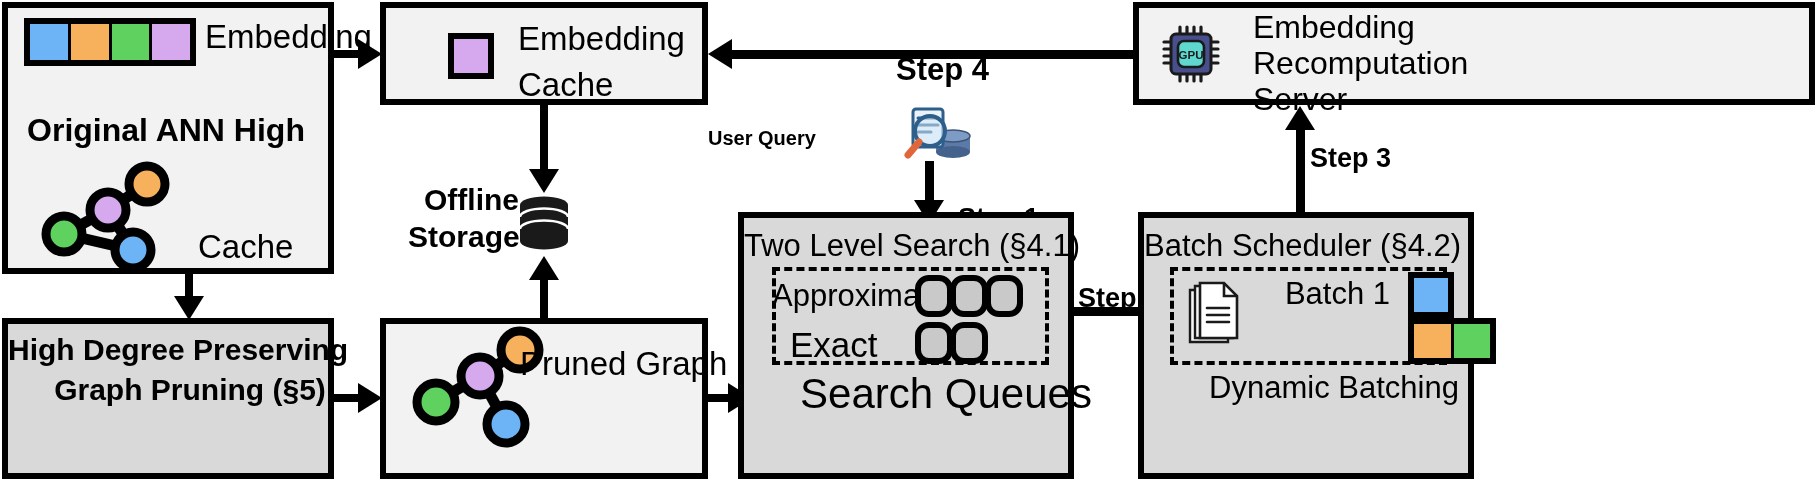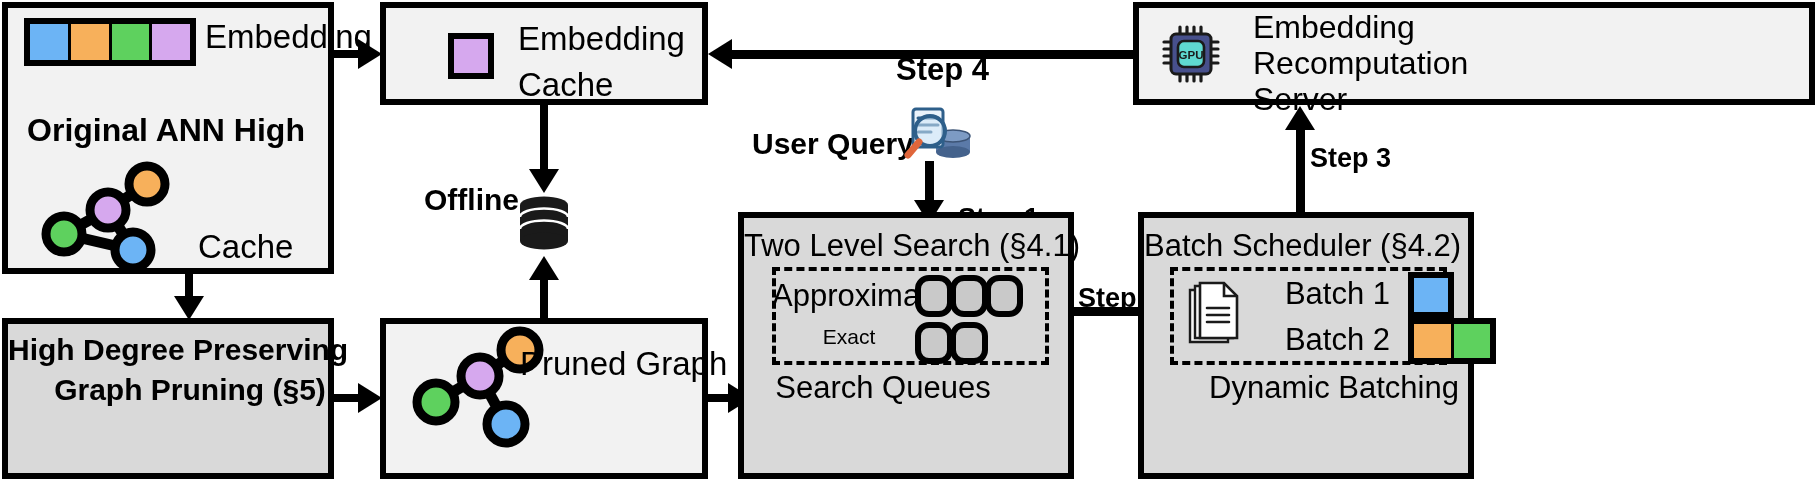--- a/index.html
+++ b/index.html
@@ -136,38 +136,39 @@
 
   <div class="box" style="left:380px;top:2px;width:328px;height:103px;"></div>
   <div class="chip" style="left:448px;top:33px;width:46px;height:46px;background:#d6a8ee;"></div>
   <div class="lbl" style="left:518px;top:20px;font-size:33px;">Embedding</div>
   <div class="lbl" style="left:518px;top:40px;font-size:33px;margin-top:26px;">Cache</div>
 
   <div class="ln" style="left:334px;top:50px;width:28px;height:8px;"></div>
   <div class="hd hd-r" style="left:358px;top:39px;"></div>
 
   <div class="lbl bold" style="left:424px;top:183px;font-size:30px;text-align:right;width:90px;">Offline</div>
+  <div class="lbl bold" style="left:408px;top:220px;font-size:30px;text-align:right;width:106px;">Storage</div>
 
   <svg class="svgabs" style="left:518px;top:196px;" width="52" height="58" viewBox="0 0 52 58">
     <ellipse cx="26" cy="9" rx="24" ry="8.5" fill="#1a1a1a"></ellipse>
     <rect x="2" y="9" width="48" height="12" fill="#1a1a1a"></rect>
     <ellipse cx="26" cy="21" rx="24" ry="8.5" fill="#1a1a1a" stroke="#fff" stroke-width="2.5"></ellipse>
     <rect x="2" y="21" width="48" height="12" fill="#1a1a1a"></rect>
     <ellipse cx="26" cy="33" rx="24" ry="8.5" fill="#1a1a1a" stroke="#fff" stroke-width="2.5"></ellipse>
     <rect x="2" y="33" width="48" height="12" fill="#1a1a1a"></rect>
     <ellipse cx="26" cy="45" rx="24" ry="8.5" fill="#1a1a1a"></ellipse>
   </svg>
 
   <div class="ln" style="left:540px;top:105px;width:8px;height:66px;"></div>
   <div class="hd hd-d" style="left:529px;top:169px;"></div>
 
   <div class="ln" style="left:540px;top:278px;width:8px;height:42px;"></div>
   <div class="hd hd-u" style="left:529px;top:256px;"></div>
 
-  <div class="lbl bold" style="left:752px;top:127px;font-size:30px;">User Query</div>
+  <div class="lbl bold" style="left:708px;top:127px;font-size:20px;">User Query</div>
   <svg class="svgabs" style="left:900px;top:103px;" width="72" height="66" viewBox="0 0 72 66">
     <ellipse cx="53" cy="33" rx="17" ry="6" fill="#5b7aa8"></ellipse>
     <rect x="36" y="33" width="34" height="16" fill="#5b7aa8"></rect>
     <ellipse cx="53" cy="49" rx="17" ry="6" fill="#44628c"></ellipse>
     <ellipse cx="53" cy="33" rx="17" ry="6" fill="#7d9bc4" stroke="#3c5476" stroke-width="1.5"></ellipse>
     <rect x="13" y="6" width="30" height="38" rx="3" fill="#eaf3fb" stroke="#2e5f8a" stroke-width="3"></rect>
     <path d="M18 15 h20 M18 22 h20 M18 29 h13" stroke="#2e5f8a" stroke-width="3" stroke-linecap="round"></path>
     <circle cx="30" cy="28" r="15" fill="#cfe6f7" fill-opacity="0.55" stroke="#2e5f8a" stroke-width="4"></circle>
     <line x1="19" y1="39" x2="8" y2="52" stroke="#e0663b" stroke-width="7" stroke-linecap="round"></line>
   </svg>
@@ -178,46 +179,45 @@
 
   <div class="box box-gray" style="left:738px;top:212px;width:336px;height:267px;"></div>
   <div class="lbl ctr" style="left:744px;top:228px;width:324px;font-size:31px;">Two Level Search (§4.1)</div>
   <div class="dashed" style="left:772px;top:267px;width:277px;height:98px;"></div>
 
   <div class="lbl" style="left:772px;top:278px;width:190px;text-align:left;font-size:31px;">Approximate</div>
   <div class="slot" style="left:915px;top:275px;width:38px;height:42px;"></div>
   <div class="slot" style="left:950px;top:275px;width:38px;height:42px;"></div>
   <div class="slot" style="left:985px;top:275px;width:38px;height:42px;"></div>
 
-  <div class="lbl" style="left:790px;top:325px;width:118px;text-align:center;font-size:21px;">Exact</div>
+  <div class="lbl" style="left:790px;top:325px;width:118px;text-align:left;font-size:35px;">Exact</div>
   <div class="slot" style="left:915px;top:322px;width:38px;height:42px;"></div>
   <div class="slot" style="left:950px;top:322px;width:38px;height:42px;"></div>
 
-  <div class="lbl ctr" style="left:721px;top:370px;width:324px;font-size:31px;">Search Queues</div>
+  <div class="lbl ctr" style="left:784px;top:370px;width:324px;font-size:42px;">Search Queues</div>
 
   <div class="lbl bold" style="left:1078px;top:283px;font-size:27px;">Step 2</div>
   <div class="ln" style="left:1074px;top:307px;width:74px;height:9px;"></div>
   <div class="hd hd-r" style="left:1144px;top:296px;"></div>
 
   <div class="box box-gray" style="left:1138px;top:212px;width:336px;height:267px;"></div>
   <div class="lbl ctr" style="left:1144px;top:228px;width:257px;font-size:31px;">Batch Scheduler (§4.2)</div>
   <div class="dashed" style="left:1170px;top:267px;width:277px;height:98px;"></div>
 
   <svg class="svgabs" style="left:1186px;top:282px;" width="54" height="66" viewBox="0 0 54 66">
     <path d="M4 8 h26 l12 12 v40 h-38 z" fill="#f6f6f6" stroke="#1a1a1a" stroke-width="2.4"></path>
     <path d="M9 4 h26 l12 12 v40 h-38 z" fill="#f6f6f6" stroke="#1a1a1a" stroke-width="2.4"></path>
     <path d="M14 1 h24 l13 13 v42 h-37 z" fill="#ffffff" stroke="#1a1a1a" stroke-width="2.6"></path>
     <path d="M38 1 v13 h13" fill="none" stroke="#1a1a1a" stroke-width="2.6"></path>
     <path d="M21 26 h22 M21 33 h22 M21 40 h22" stroke="#1a1a1a" stroke-width="2.6" stroke-linecap="round"></path>
   </svg>
 
   <div class="lbl" style="left:1250px;top:276px;width:140px;text-align:right;font-size:31px;">Batch 1</div>
   <div class="chip" style="left:1408px;top:272px;width:46px;height:46px;background:#6cb4f5;"></div>
 
-  <div class="lbl" style="left:1250px;top:322px;width:140px;text-align:right;font-size:31px;">Batch 2</div>
   <div class="chippair" style="left:1408px;top:318px;width:88px;height:46px;">
     <i style="width:50%;background:#f7b05b;border-right:3px solid #000;"></i>
     <i style="width:50%;background:#5ed15e;"></i>
   </div>
 
   <div class="lbl ctr" style="left:1144px;top:370px;width:380px;font-size:31px;">Dynamic Batching</div>
 
   <div class="lbl bold" style="left:1310px;top:143px;font-size:27px;">Step 3</div>
   <div class="ln" style="left:1296px;top:128px;width:9px;height:84px;"></div>
   <div class="hd hd-u" style="left:1285px;top:106px;"></div>

